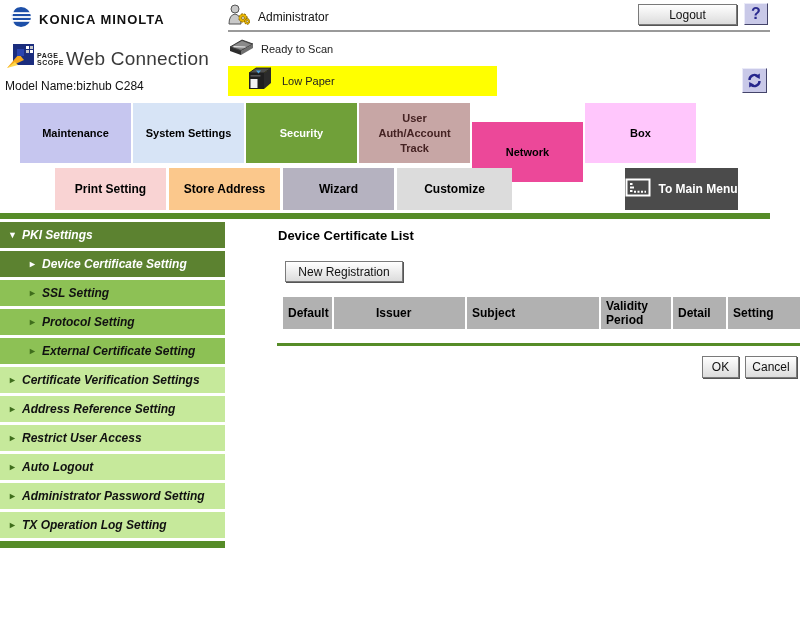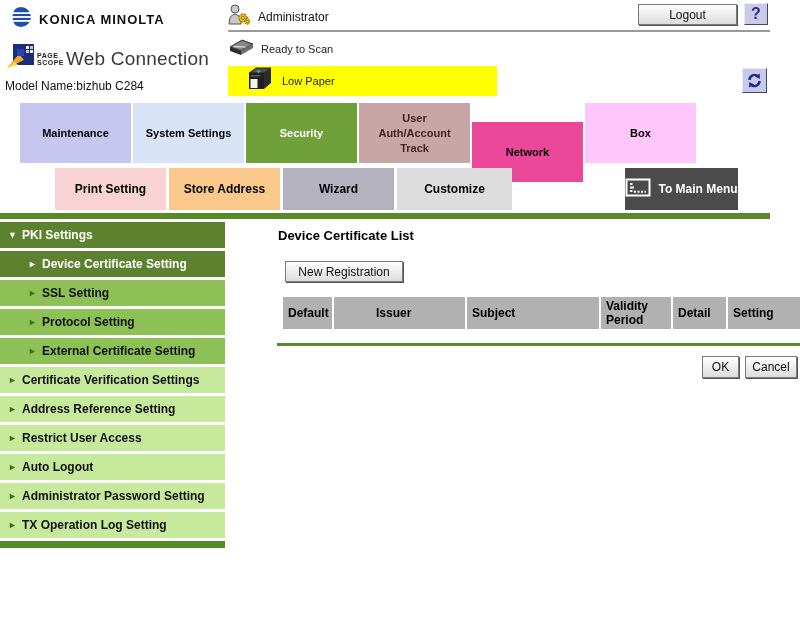--- a/index.html
+++ b/index.html
@@ -49,21 +49,21 @@
   .stab-3 { background:#dcdcdc; width:115px; }
 
   .main-menu-btn { position:absolute; left:625px; top:168px; width:113px; height:42px; background:#4b4b4b; color:#fff; display:flex; align-items:center; justify-content:center; gap:7px; font-size:12px; font-weight:bold; line-height:14px; cursor:pointer; text-align:center; }
 
   .green-bar { position:absolute; left:0; top:213px; width:770px; height:6px; background:#568c28; }
 
   
   .sidebar { position:absolute; left:0; top:222px; width:225px; }
   .side-item { display:flex; margin-bottom:3px; padding-top:5px; padding-bottom:5px; font-size:12px; font-weight:bold; line-height:16px; cursor:pointer; }
   .side-item .arr { width:14px; flex:0 0 14px; font-size:9px; line-height:16px; }
-  .side-item .lbl { flex:1; padding-right:0; }
+  .side-item .lbl { flex:1; padding-right:0;font-style:italic; }
   .lv0 { padding-left:8px; }
   .lv1 { padding-left:28px; }
   .sty-dark { background:#5c8230; color:#fff; }
   .sty-dark .arr { color:#fff; }
   .sty-medium { background:#8dc155; color:#111; }
   .sty-medium .arr { color:#3f6d1c; }
   .sty-light { background:#c6e99b; color:#111; }
   .sty-light .arr { color:#3f6d1c; }
   .side-bottom-bar { height:7px; background:#568c28; margin-top:2px; }
 

